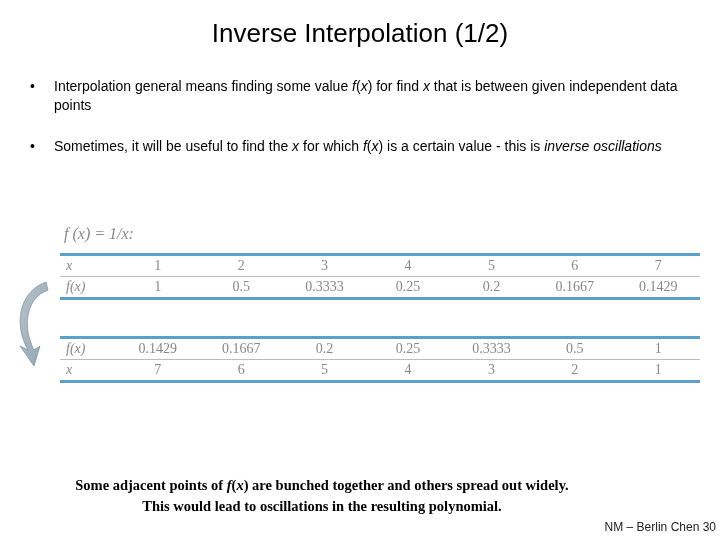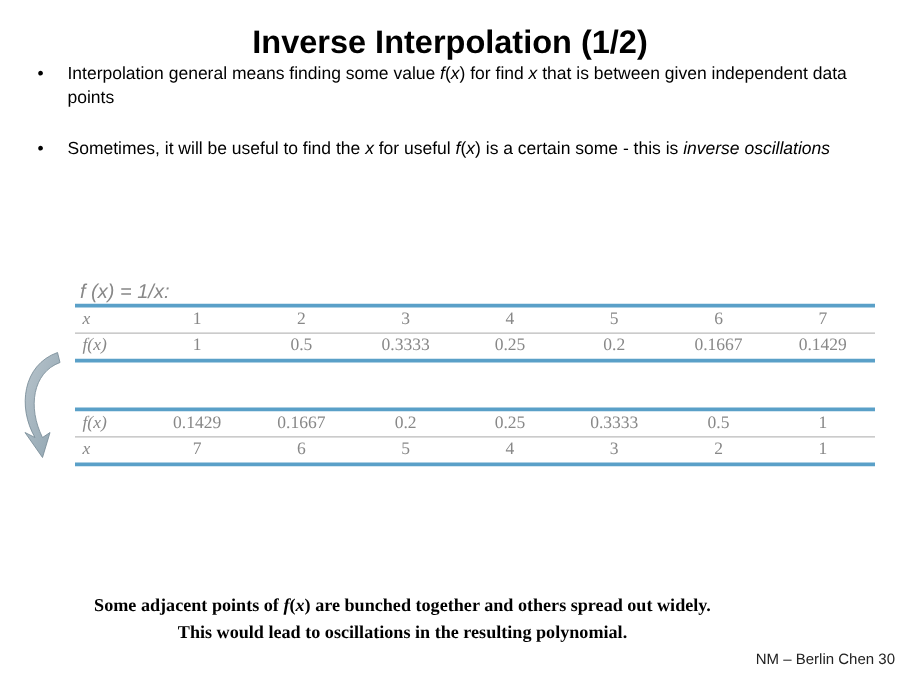--- a/index.html
+++ b/index.html
@@ -8,22 +8,23 @@
     height: 540px;
     background: #fff;
     font-family: Arial, Helvetica, sans-serif;
     color: #000;
     position: relative;
     overflow: hidden;
   }
   .title {
     text-align: center;
     font-size: 26px;
-    font-weight: 700;
+    font-weight: 400;
     margin-top: 18px;
+    margin-bottom: 28px;
   }
   .bullets {
     padding: 0 28px 0 28px;
   }
   .bulletrow {
     display: flex;
     font-size: 14px;
     line-height: 1.35;
     margin-bottom: 22px;
   }
@@ -35,24 +36,25 @@
   }
   .bullettext { flex: 1; }
   .fx { font-style: italic; }
   .fig {
     position: absolute;
     left: 60px;
     top: 225px;
     width: 640px;
   }
   .func {
-    font-family: Liberation Sans, sans-serif;
+    font-family: Liberation Serif, serif;
     color: #888;
     font-size: 16px;
     margin-left: 4px;
+    margin-bottom: 10px;
   }
   .tablewrap {
     border-top: 3px solid #5aa0c8;
     border-bottom: 3px solid #5aa0c8;
     padding: 0;
     margin-bottom: 36px;
     color: #888;
     font-family: "Times New Roman", serif;
   }
   .trow {
@@ -106,21 +108,21 @@
 <div class="bullets">
   <div class="bulletrow">
     <div class="bulletmark">•</div>
     <div class="bullettext">
       <span>Interpolation general means finding some value </span><span class="fx">f</span><span>(</span><span class="fx">x</span><span>) for find </span><span class="fx">x</span><span> that is between given independent data points</span>
     </div>
   </div>
   <div class="bulletrow">
     <div class="bulletmark">•</div>
     <div class="bullettext">
-      <span>Sometimes, it will be useful to find the </span><span class="fx">x</span><span> for useful </span><span class="fx">f</span><span>(</span><span class="fx">x</span><span>) is a certain some - this is </span><span class="fx">inverse oscillations</span>
+      <span>Sometimes, it will be useful to find the </span><span class="fx">x</span><span> for which </span><span class="fx">f</span><span>(</span><span class="fx">x</span><span>) is a certain value - this is </span><span class="fx">inverse oscillations</span>
     </div>
   </div>
 </div>
 
 <svg class="arrow" viewBox="0 0 46 90">
   <defs>
     <linearGradient id="g" x1="0" y1="0" x2="1" y2="1">
       <stop offset="0" stop-color="#b8c4cc"></stop>
       <stop offset="1" stop-color="#8fa4b0"></stop>
     </linearGradient>

